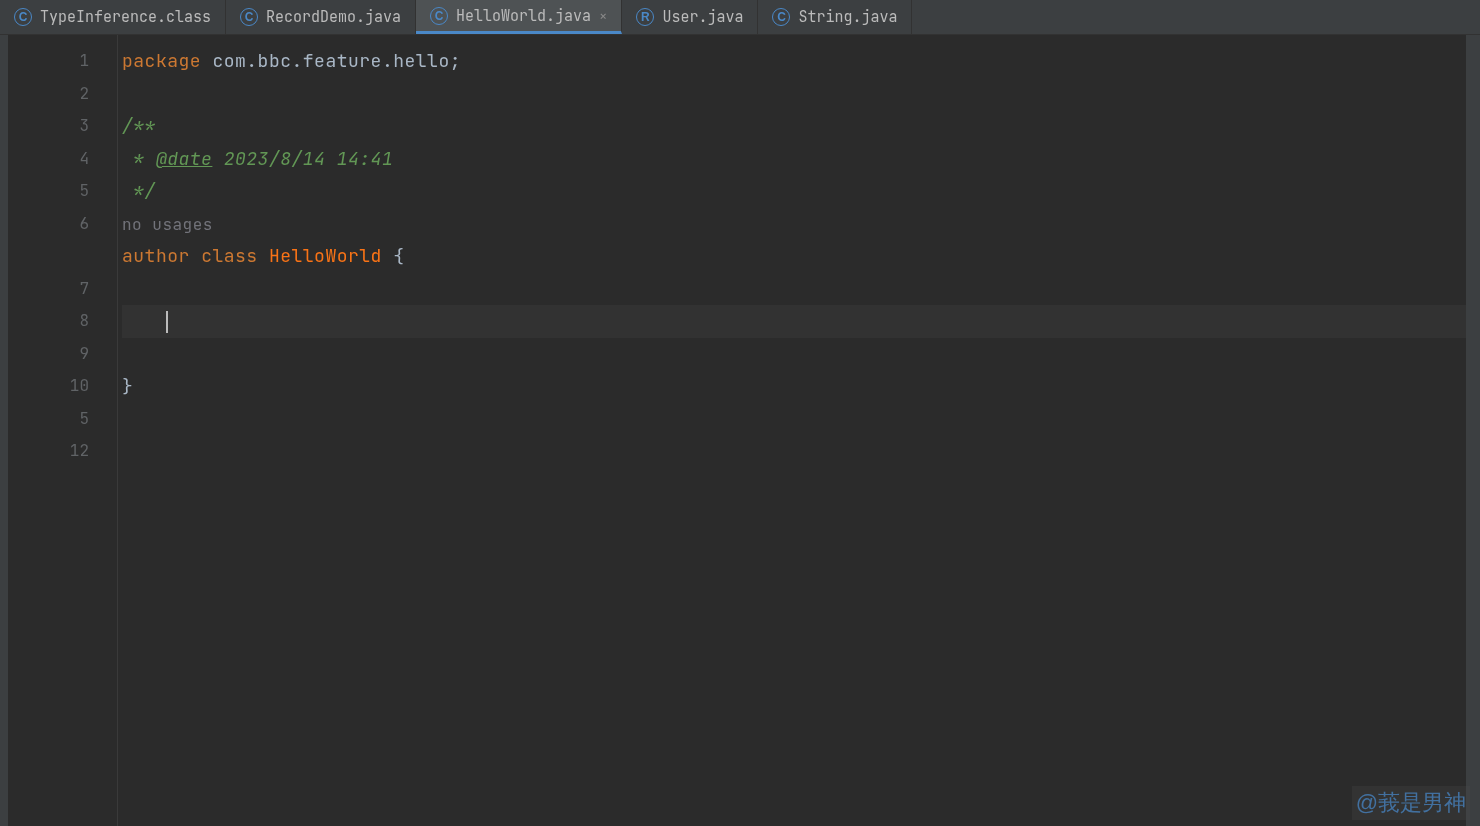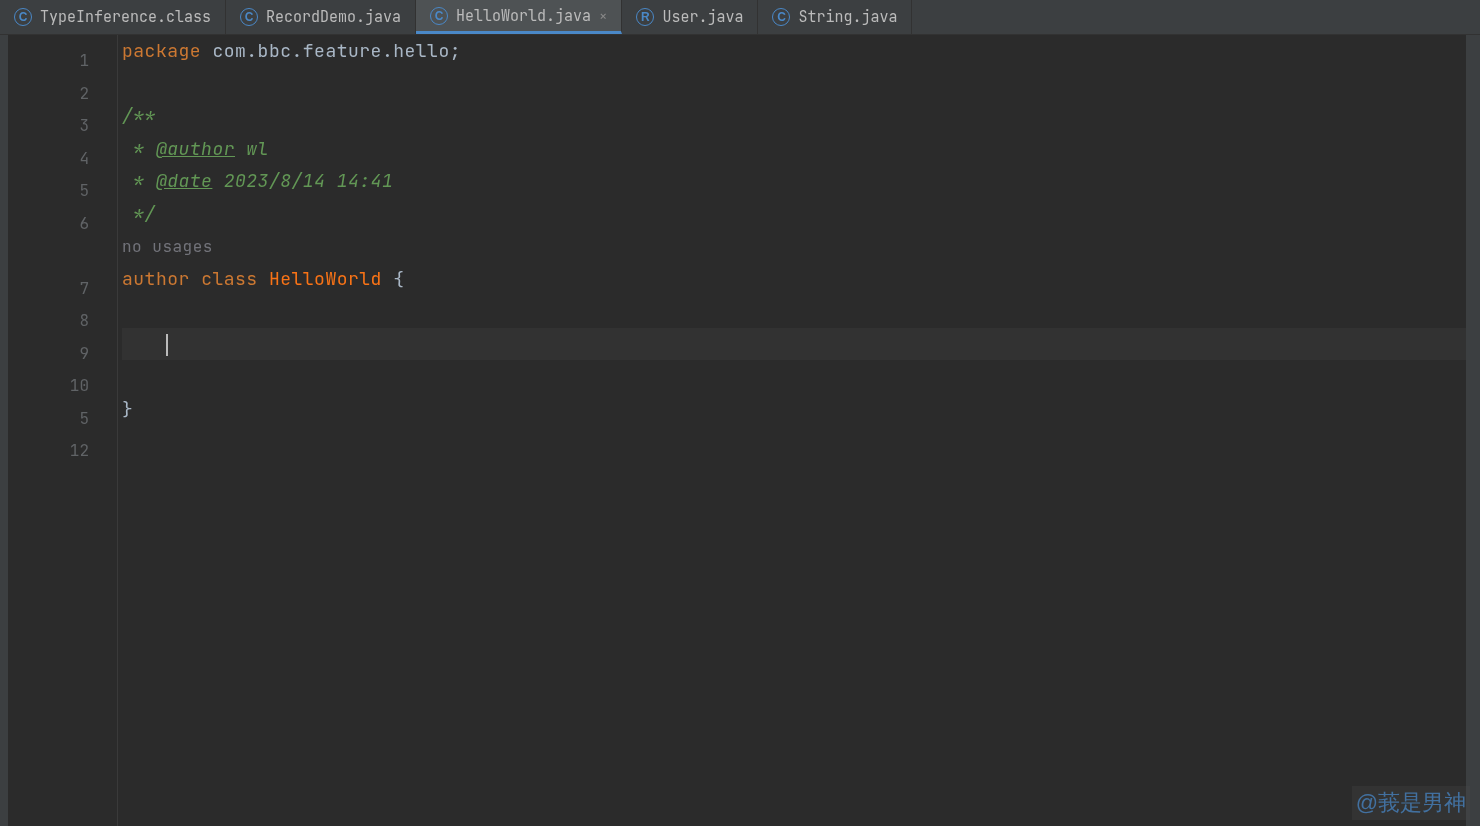--- a/index.html
+++ b/index.html
@@ -67,20 +67,21 @@
     .line-number {
       text-align: right;
       padding-right: 28px;
       height: 32.5px;
       line-height: 32.5px;
       color: #606366;
       font-size: 16px;
     }
     .code-area {
       flex: 1;
+      padding-top: 10px;
       padding-left: 4px;
       position: relative;
     }
     .code-line {
       height: 32.5px;
       line-height: 32.5px;
       white-space: pre;
       font-size: 18px;
       letter-spacing: 0.5px;
     }
@@ -167,21 +168,20 @@
       <div class="line-number">8</div>
       <div class="line-number">9</div>
       <div class="line-number">10</div>
       <div class="line-number">5</div>
       <div class="line-number">12</div>
     </div>
   <div class="code-area">
     <div class="code-line"><span class="kw">package</span><span class="pkg"> com.bbc.feature.hello;</span></div>
     <div class="code-line"></div>
     <div class="code-line"><span class="comment">/**</span></div>
-    <div class="code-line"><span class="comment"> * </span><span class="doctag">@author</span><span class="comment"> wl</span></div>
     <div class="code-line"><span class="comment"> * </span><span class="doctag">@date</span><span class="comment"> 2023/8/14 14:41</span></div>
     <div class="code-line"><span class="comment"> */</span></div>
     <div class="code-line"><span class="hint">no usages</span></div>
     <div class="code-line"><span class="kw">author</span> <span class="kw">class</span><span class="classname"> HelloWorld </span><span class="brace">{</span></div>
     <div class="code-line"></div>
     <div class="code-line highlighted"><span class="cursor"></span></div>
     <div class="code-line"></div>
     <div class="code-line"><span class="brace">}</span></div>
     <div class="code-line"></div>
   </div>

